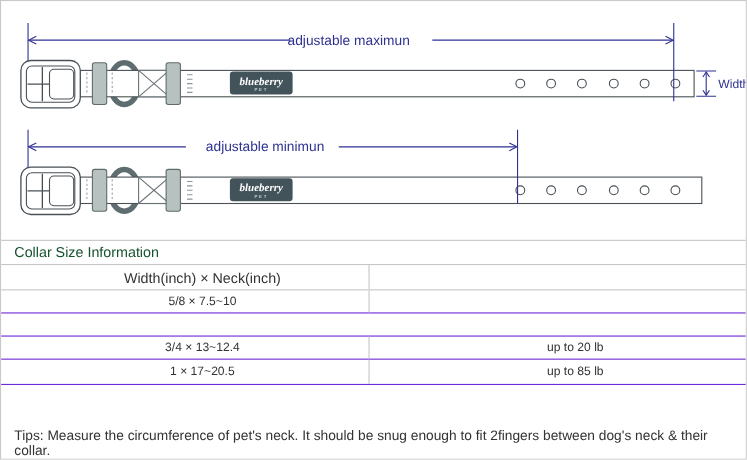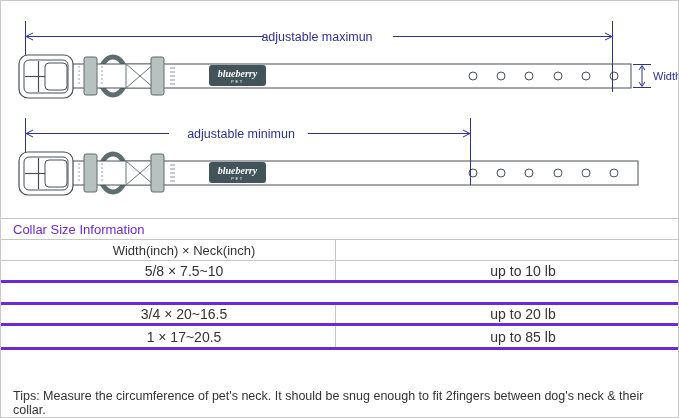--- a/index.html
+++ b/index.html
@@ -11,24 +11,24 @@
     background:#fff;
     font-family:"Liberation Sans","DejaVu Sans",sans-serif;
     color:#3a3a3a;
     overflow:hidden;
   }
   .diagram-wrap{position:relative;width:679px;height:217px;}
   .size-table{position:absolute;left:0;top:217px;right:0;bottom:0;
     border-top:1px solid #c6c6c6;display:flex;flex-direction:column;}
   .t-title{height:28px;border-bottom:1px solid #c6c6c6;
     display:flex;align-items:center;padding-left:12px;
-    font-size:13px;color:#6d28d9;}
+    font-size:13px;color:#14532d;}
   .t-head,.t-row{display:grid;grid-template-columns:335px 1fr;}
   .t-head{height:28px;border-bottom:1px solid #c6c6c6;font-size:13px;}
-  .t-row{height:26px;border-bottom:3px solid #6d28d9;font-size:14px;}
+  .t-row{height:26px;border-bottom:1px solid #6d28d9;font-size:11px;}
   .t-row.last{height:29px;text-align:right;}
   .cell{display:flex;align-items:center;justify-content:center;color:#333;margin-left:32px;}
   .cell.left-col{border-right:1px solid #c6c6c6;}
   .t-tips{flex:1;display:flex;align-items:center;padding-left:12px;
     font-size:12.5px;color:#333;margin-top:39px;}
   svg text{font-family:"Liberation Sans","DejaVu Sans",sans-serif;}
   .dim-label{fill:#2e3192;font-size:12.5px;}
   .width-label{fill:#2e3192;font-size:11px;}
   .brand-name{fill:#ffffff;font-size:10px;font-style:italic;font-weight:bold;
     font-family:"Liberation Serif","DejaVu Serif",serif;}
@@ -162,26 +162,25 @@
 
   <div class="size-table">
     <div class="t-title">Collar Size Information</div>
 
     <div class="t-head">
       <div class="cell left-col">Width(inch)  ×  Neck(inch)</div>
     </div>
 
     <div class="t-row">
       <div class="cell left-col">5/8 × 7.5~10</div>
-      <div class="cell">up to 10 lb</div>
     </div>
     <div class="t-row">
     </div>
     <div class="t-row">
-      <div class="cell left-col">3/4 × 20~16.5</div>
+      <div class="cell left-col">3/4 × 13~12.4</div>
       <div class="cell">up to 20 lb</div>
     </div>
     <div class="t-row last">
       <div class="cell left-col">1 × 17~20.5</div>
       <div class="cell">up to 85 lb</div>
     </div>
 
     <div class="t-tips">Tips: Measure the circumference of pet's neck. It should be snug enough to fit 2fingers between dog's neck &amp; their collar.</div>
   </div>
 

